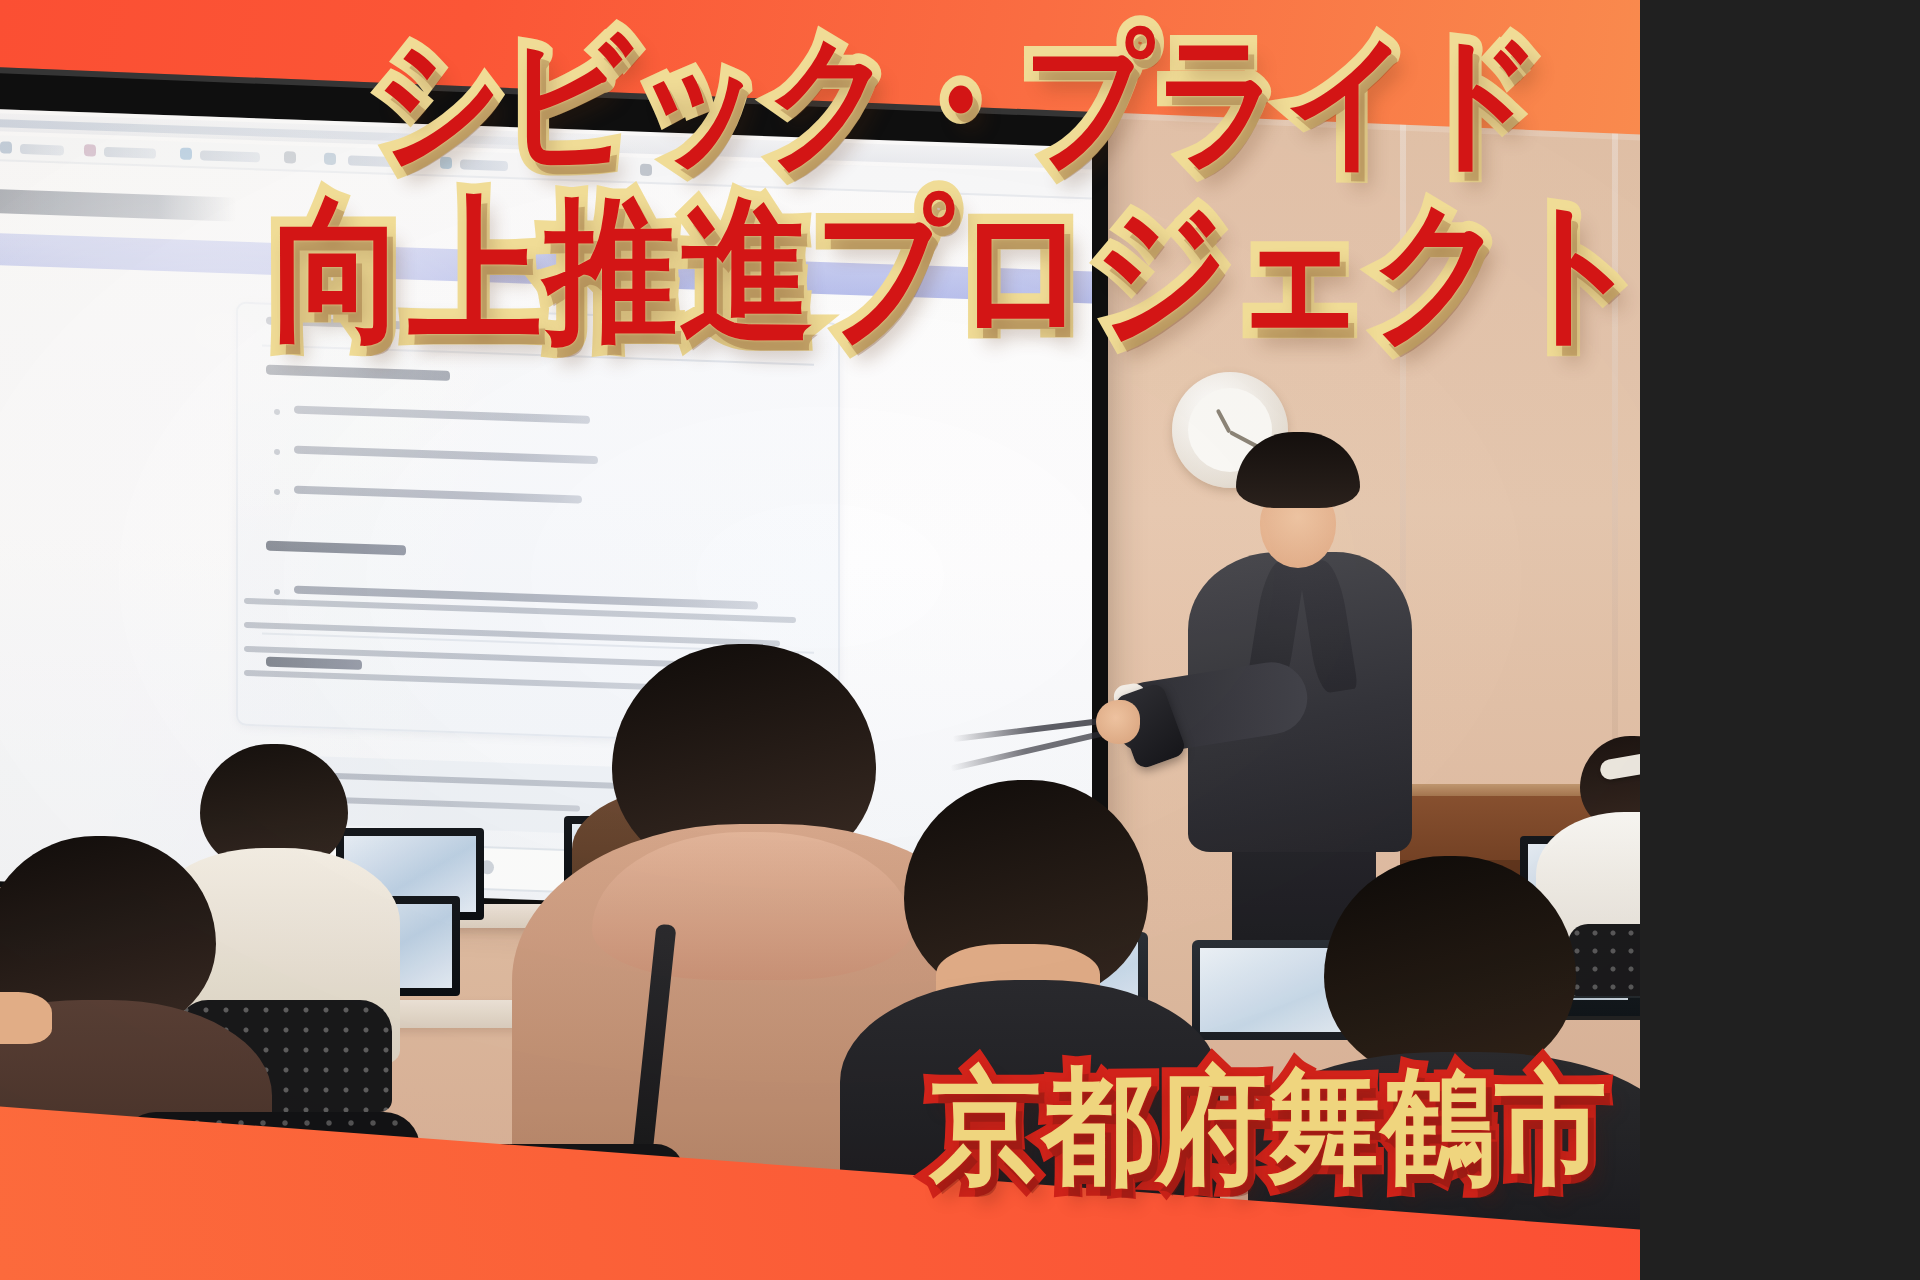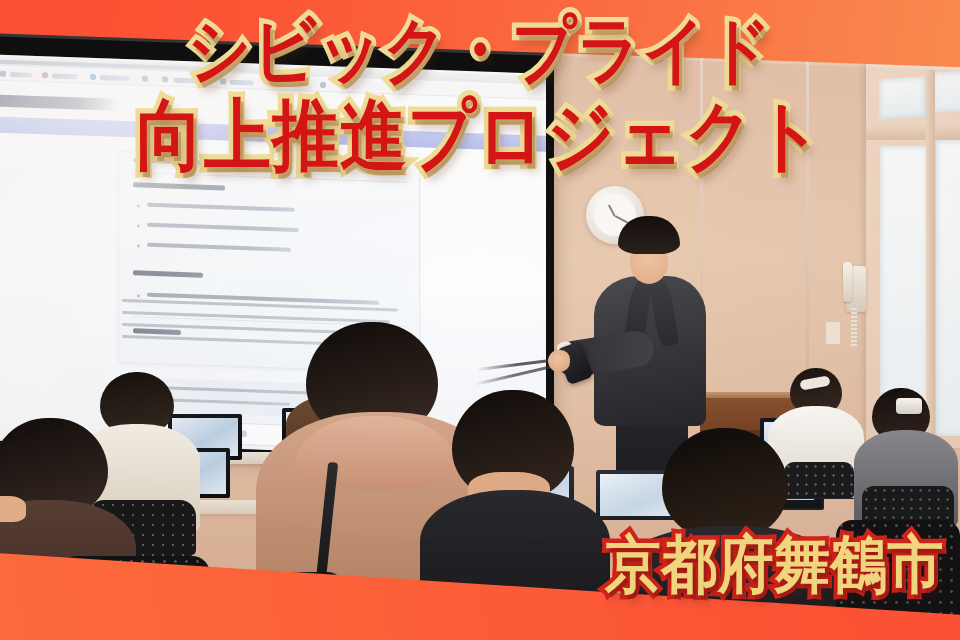--- a/index.html
+++ b/index.html
@@ -5,21 +5,21 @@
 <style>
   html,body{margin:0;padding:0;background:#202020;}
   body{
     font-family:"Liberation Sans","DejaVu Sans",sans-serif;
     -webkit-font-smoothing:antialiased;
   }
 
   
   #stage{
     position:relative;
-    width:960px;height:640px;
+    width:820px;height:640px;
     overflow:hidden;
     background:#e9c7ae;
     user-select:none;
   }
 
   
   .photo{position:absolute;inset:0;overflow:hidden;}
 
   
   .wall{

